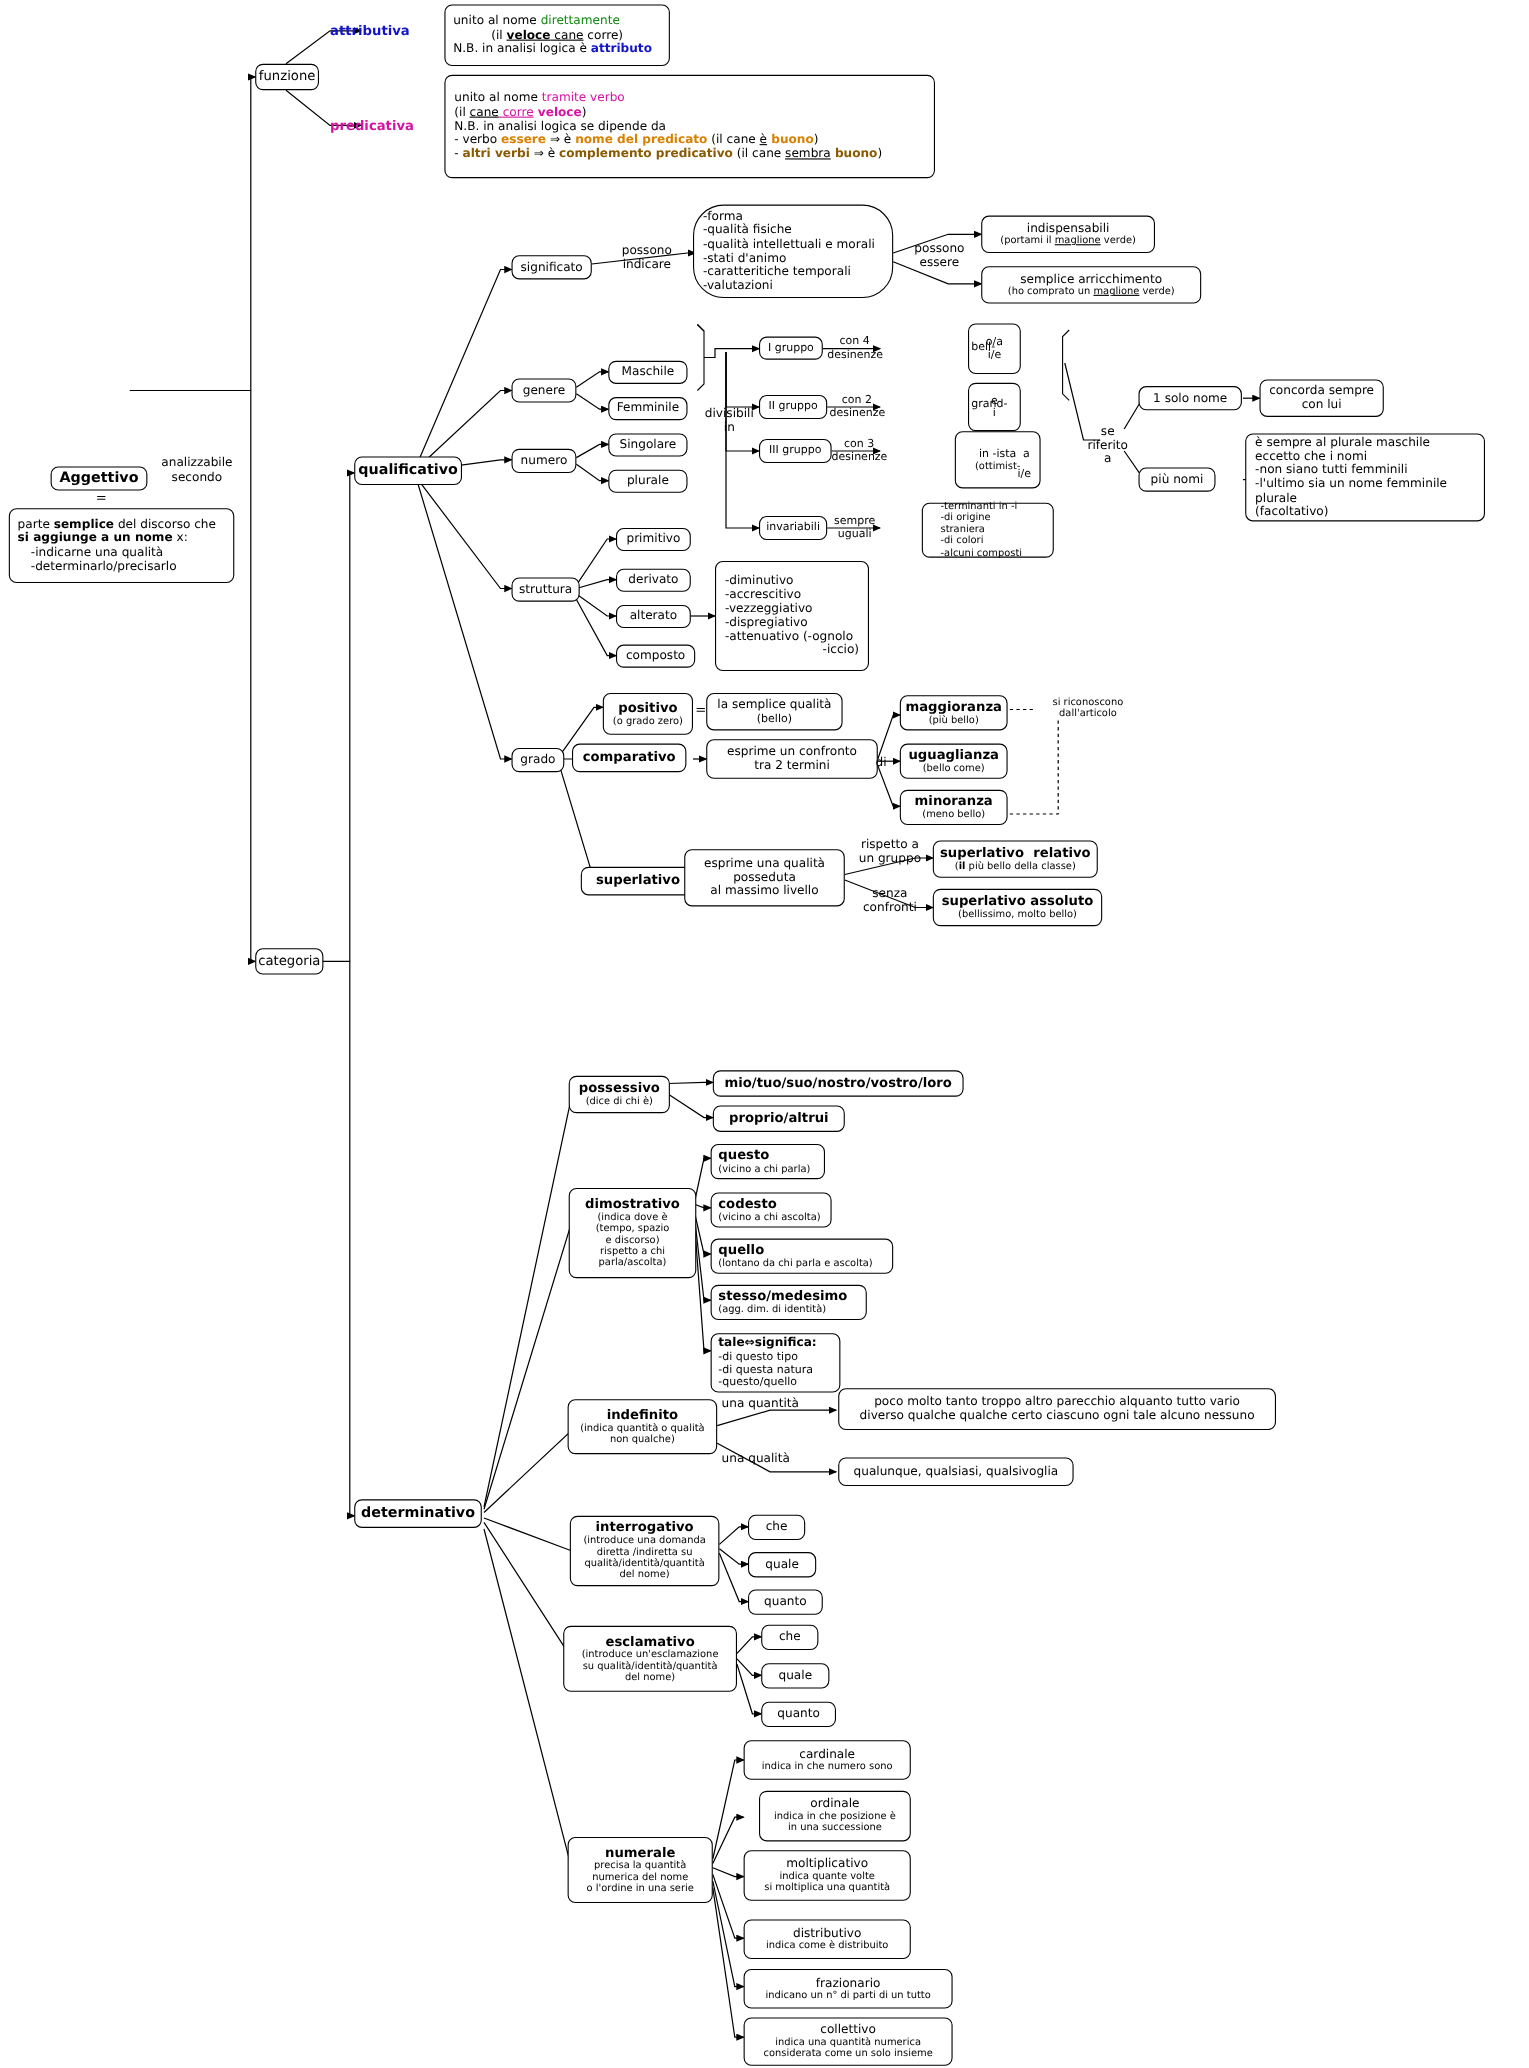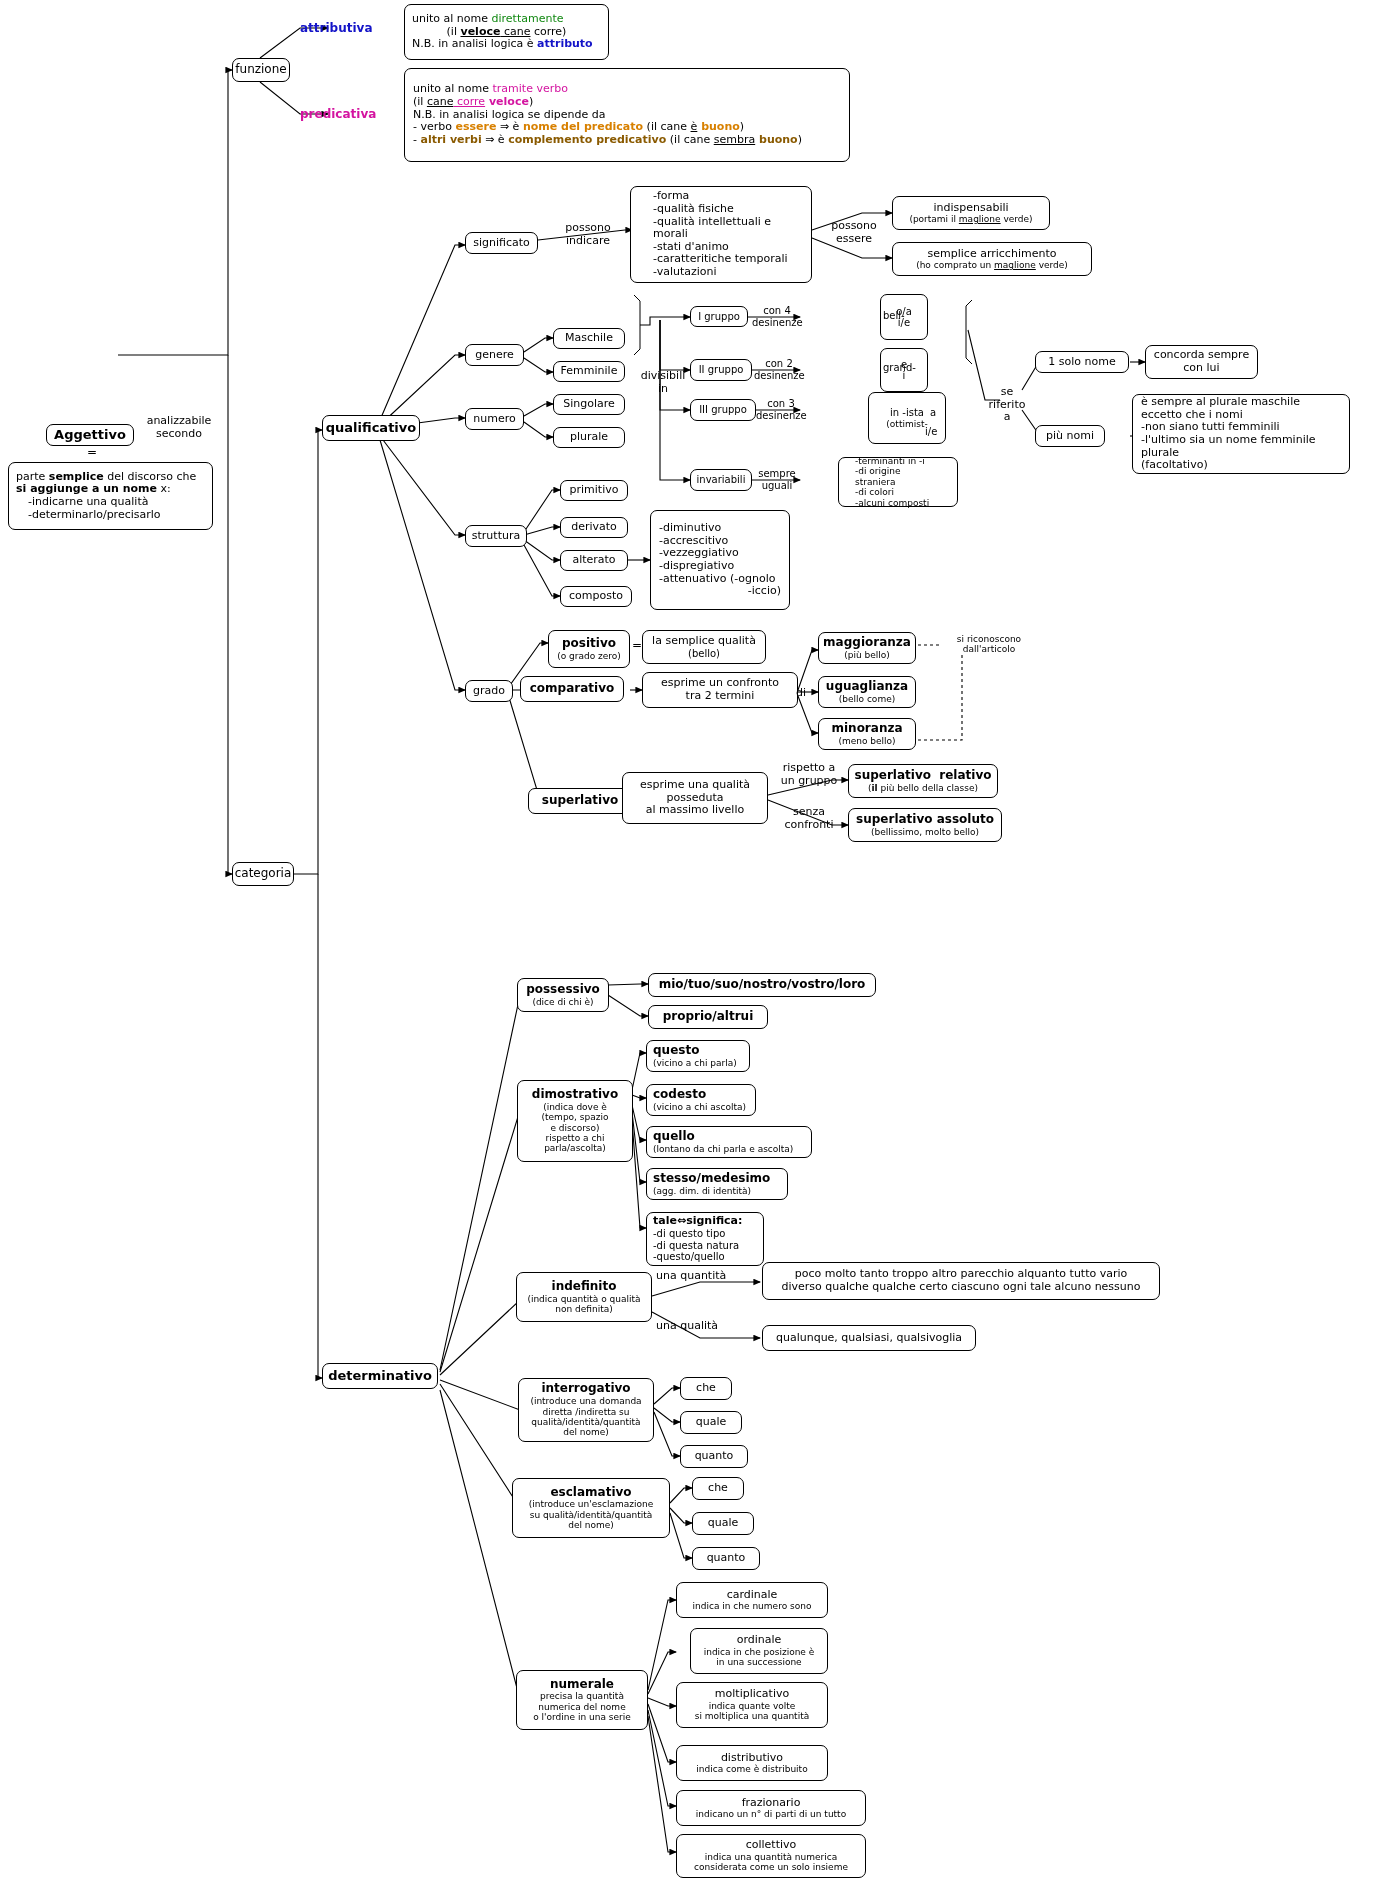--- a/index.html
+++ b/index.html
@@ -196,21 +196,21 @@
 
 <div class="node" style="left:322px;top:415px;width:98px;height:26px;">
   <span class="t13 b">qualificativo</span>
 </div>
 
 <div class="node" style="left:465px;top:232px;width:73px;height:22px;">
   <span class="t11">significato</span>
 </div>
 <div class="lbl c t11" style="left:548px;top:222px;width:80px;white-space:pre-line;">possono
 indicare</div>
-<div class="node left" style="left:630px;top:186px;width:182px;height:97px;padding:4px 22px;">
+<div class="node left" style="left:630px;top:186px;width:182px;height:85px;padding:4px 8px;border-radius:28px;">
   <div class="t11">-forma</div>
   <div class="t11">-qualità fisiche</div>
   <div class="t11">-qualità intellettuali e morali</div>
   <div class="t11">-stati d'animo</div>
   <div class="t11">-caratteritiche temporali</div>
   <div class="t11">-valutazioni</div>
 </div>
 <div class="lbl c t11" style="left:818px;top:220px;width:72px;white-space:pre-line;">possono
 essere</div>
 <div class="node" style="left:892px;top:196px;width:158px;height:34px;">
@@ -442,21 +442,21 @@
 <div class="node left" style="left:646px;top:1212px;width:118px;height:54px;padding:3px 6px;">
   <span class="t11 b">tale⇔significa:</span>
   <span class="t10">-di questo tipo</span>
   <span class="t10">-di questa natura</span>
   <span class="t10">-questo/quello</span>
 </div>
 
 <div class="node" style="left:516px;top:1272px;width:136px;height:50px;">
   <span class="t12 b">indefinito</span>
   <span class="t9">(indica quantità o qualità</span>
-  <span class="t9">non definita)</span>
+  <span class="t9">non qualche)</span>
 </div>
 <div class="lbl t11" style="left:656px;top:1270px;">una quantità</div>
 <div class="node" style="left:762px;top:1262px;width:398px;height:38px;">
   <span class="t11">poco molto tanto troppo altro parecchio alquanto tutto vario</span>
   <span class="t11">diverso qualche qualche certo ciascuno ogni tale alcuno nessuno</span>
 </div>
 <div class="lbl t11" style="left:656px;top:1320px;">una qualità</div>
 <div class="node" style="left:762px;top:1325px;width:214px;height:26px;">
   <span class="t11">qualunque, qualsiasi, qualsivoglia</span>
 </div>

